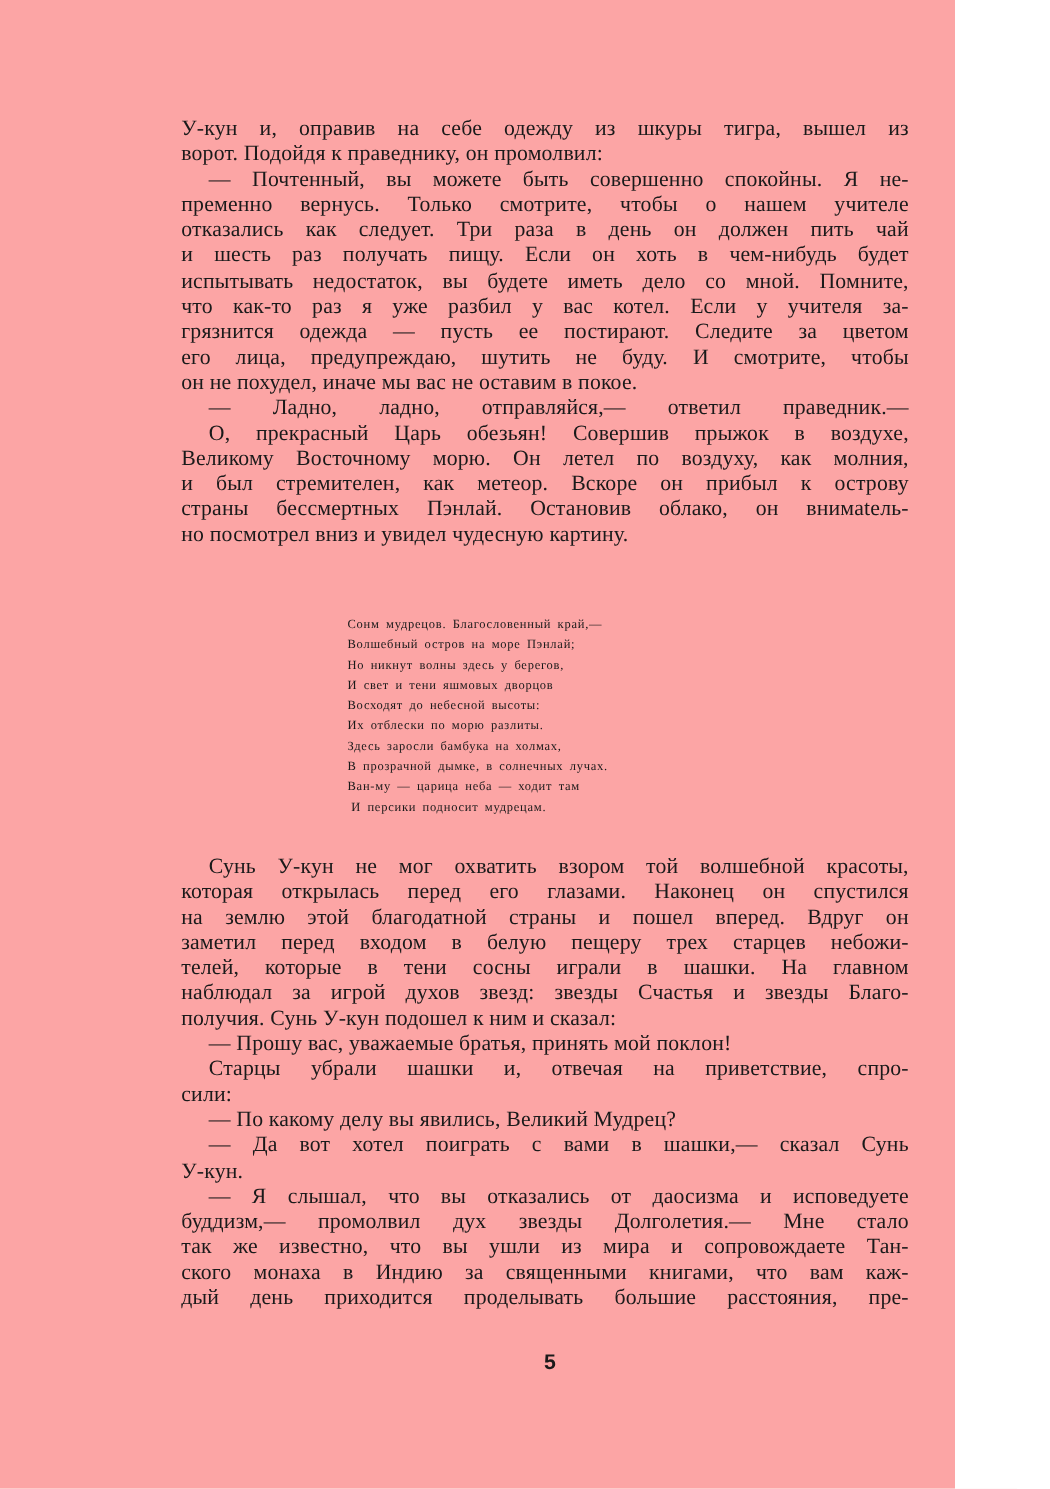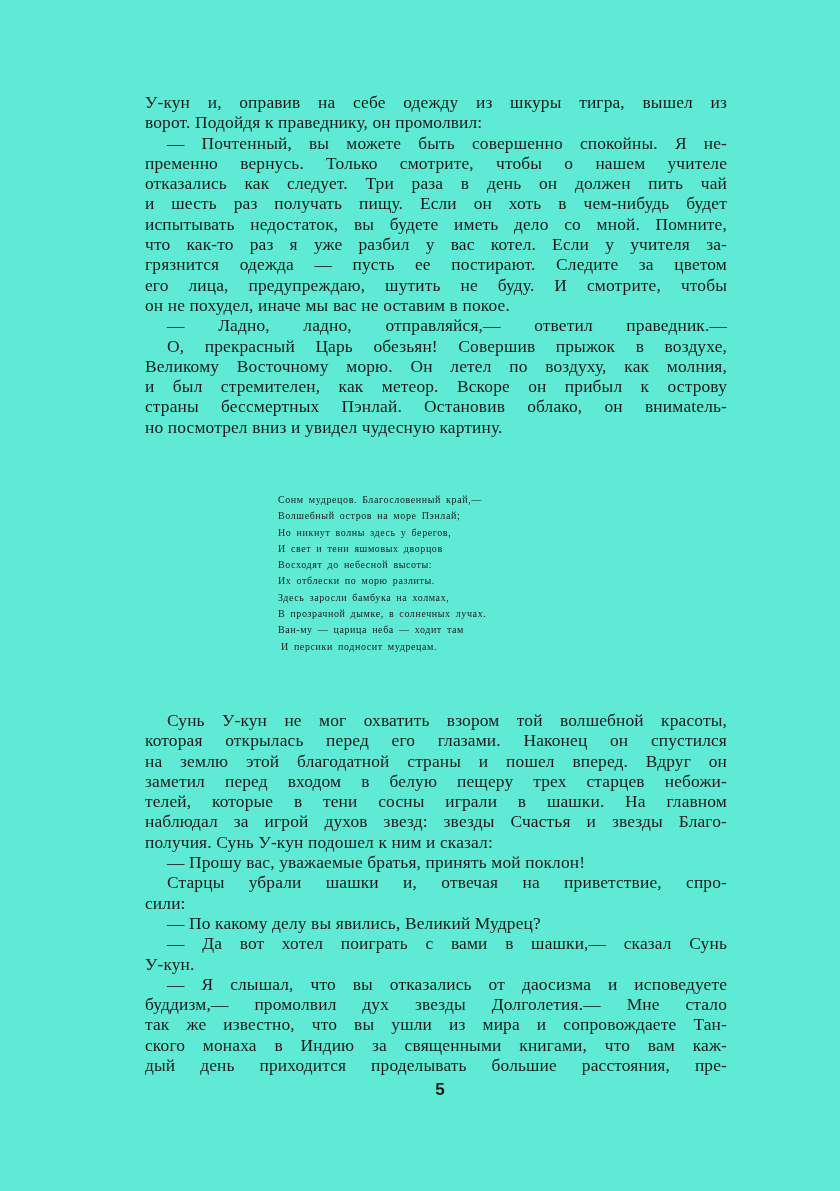--- a/index.html
+++ b/index.html
@@ -11,23 +11,23 @@
       width: 840px;
       height: 1191px;
       position: relative;
       overflow: hidden;
       color: #1a1a1a;
       font-family: "Liberation Serif", "DejaVu Serif", serif;
     }
     .page {
       position: absolute;
       left: 0; top: 0;
-      width: 840px;
+      width: 764px;
       height: 1191px;
-      background: #5eead4;
+      background: #fca5a5;
     }
     .column {
       position: absolute;
       left: 145px;
       width: 582px;
     }
     .line {
       display: block;
       height: 20.3px;
       line-height: 20.3px;
@@ -37,21 +37,21 @@
       text-align-last: justify;
       letter-spacing: 0.15px;
     }
     .line.last {
       text-align-last: left;
     }
     .line.indent {
       padding-left: 22px;
     }
     .col1 { top: 92px; }
-    .col2 { top: 682px; margin-top: 28px; }
+    .col2 { top: 682px; }
     .poem {
       position: absolute;
       left: 278px;
       top: 492px;
       width: 340px;
     }
     .pline {
       display: block;
       height: 16.3px;
       line-height: 16.3px;

